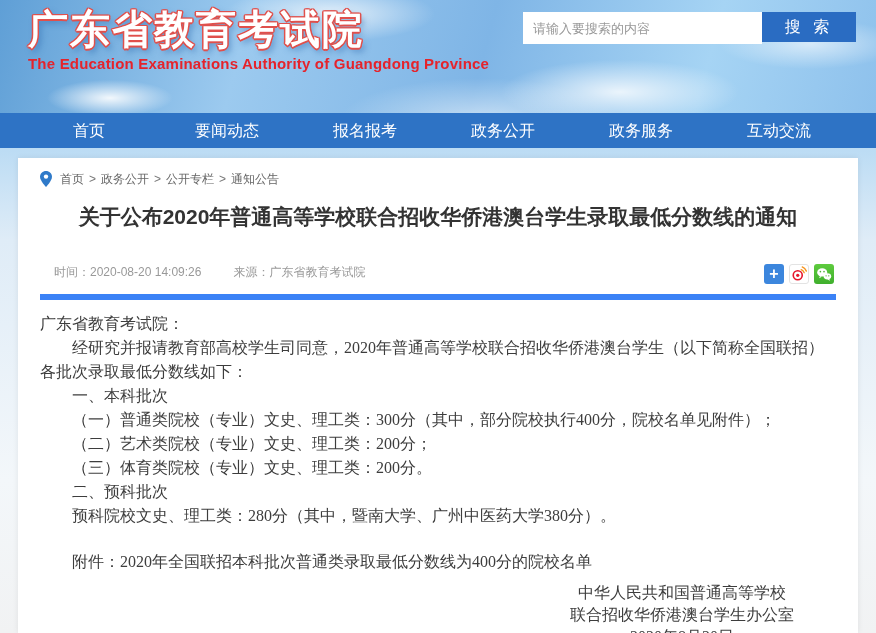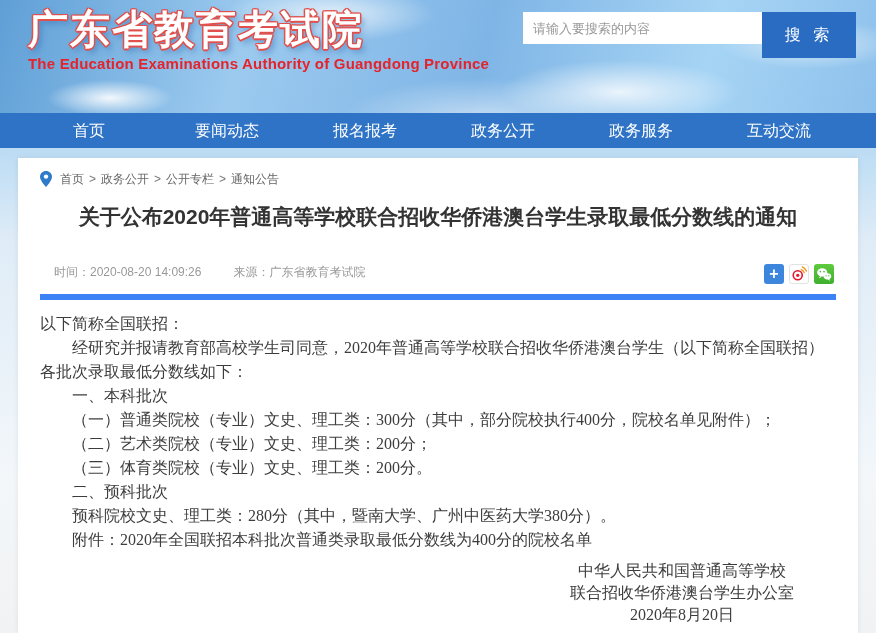--- a/index.html
+++ b/index.html
@@ -33,21 +33,21 @@
   .logo-sub { font-size: 15px; font-weight: bold; color: #e5232b; margin-top: 3px; letter-spacing: .2px; }
 
   .search-box { position: absolute; top: 12px; right: 20px; display: flex; }
   .search-input {
     width: 219px; height: 32px; border: none; outline: none;
     padding: 0 10px; font-size: 13px; color: #333;
     font-family: "Liberation Sans", "DejaVu Sans", sans-serif;
   }
   .search-input::placeholder { color: #999; }
   .search-btn {
-    width: 94px; height: 46px; border: none; cursor: pointer;
+    width: 94px; height: 30px; border: none; cursor: pointer;
     background: #2a6cc2; color: #fff; font-size: 16px; letter-spacing: 4px;
     font-family: "Liberation Sans", "DejaVu Sans", sans-serif;
   }
 
   
   .main-nav { height: 35px; background: #2e73c5; display: flex; padding: 0 28px 0 20px; }
   .nav-item {
     flex: 1; text-align: center; line-height: 35px;
     color: #fff; font-size: 16px; cursor: pointer; white-space: nowrap;
   }
@@ -83,21 +83,21 @@
   .share-wechat { background: linear-gradient(180deg, #5ecb3e, #3faf2d); }
 
   
   .article-body {
     font-family: "Liberation Serif", "DejaVu Serif", serif;
     font-size: 16px; color: #3d3d3d; line-height: 24px;
     padding-top: 12px;
   }
   .article-body p { margin: 0; }
   .article-body p.indent { text-indent: 2em; }
-  .article-body p.gap-before { }
+  .article-body p.gap-before { margin-top: 22px; }
 
   .signature-block { text-align: right; padding-right: 42px; margin-top: 8px;
     font-family: "Liberation Serif", "DejaVu Serif", serif; font-size: 16px; color: #3d3d3d; }
   .signature-inner { display: inline-block; text-align: center; line-height: 22px; }
 </style>
 </head>
 <body>
 
 <div class="site-header">
   <div class="logo">
@@ -171,21 +171,21 @@
               <path d="M15.8 15.4 L16.6 17.4 L13.9 16.1" fill="#fff"></path>
               <circle cx="12.3" cy="12" r=".75" fill="#49b334"></circle>
               <circle cx="15.3" cy="12" r=".75" fill="#49b334"></circle>
             </svg>
         </span>
       </button>
     </span>
   </div>
 
   <div class="article-body">
-    <p>以下简称全国联招：</p>
+    <p>广东省教育考试院：</p>
     <p class="indent">经研究并报请教育部高校学生司同意，2020年普通高等学校联合招收华侨港澳台学生（以下简称全国联招）各批次录取最低分数线如下：</p>
     <p class="indent">一、本科批次</p>
     <p class="indent">（一）普通类院校（专业）文史、理工类：300分（其中，部分院校执行400分，院校名单见附件）；</p>
     <p class="indent">（二）艺术类院校（专业）文史、理工类：200分；</p>
     <p class="indent">（三）体育类院校（专业）文史、理工类：200分。</p>
     <p class="indent">二、预科批次</p>
     <p class="indent">预科院校文史、理工类：280分（其中，暨南大学、广州中医药大学380分）。</p>
     <p class="indent gap-before">附件：2020年全国联招本科批次普通类录取最低分数线为400分的院校名单</p>
   </div>
 

